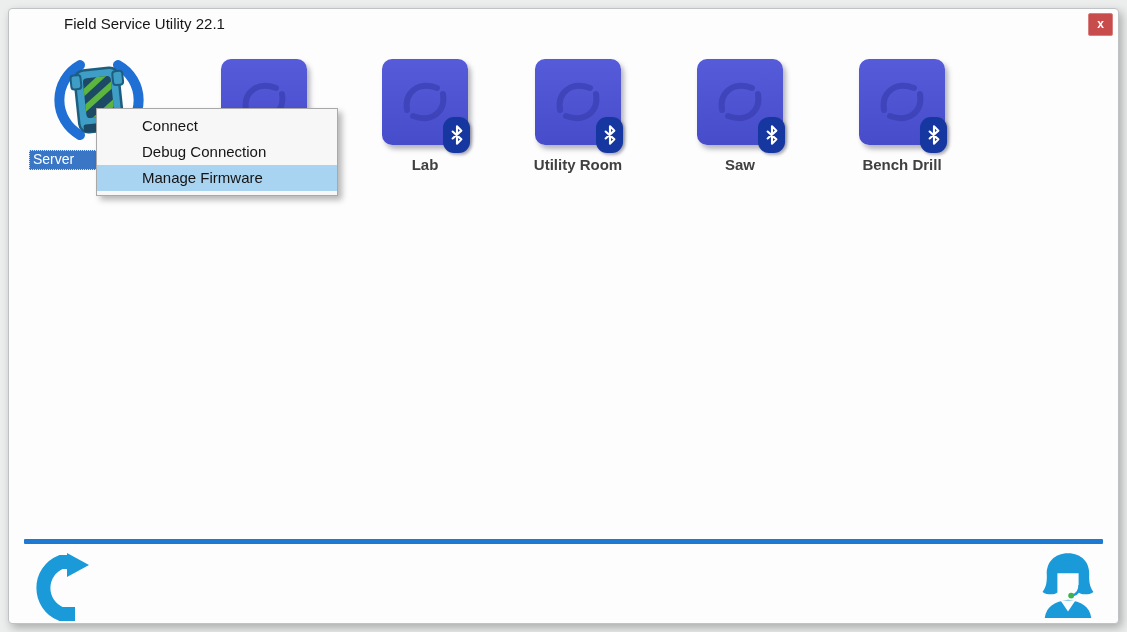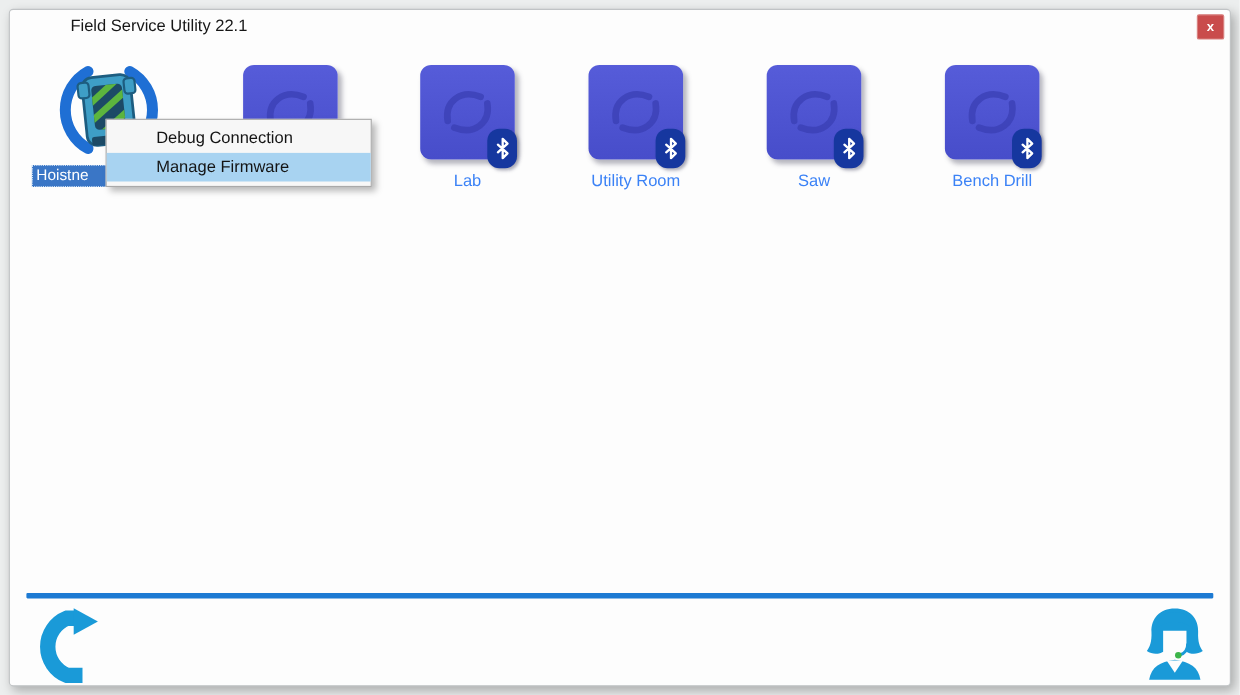--- a/index.html
+++ b/index.html
@@ -64,22 +64,23 @@
     border-radius: 11px;
     box-shadow: 2px 2px 3px rgba(60,60,90,0.4);
     display: flex; align-items: center; justify-content: center;
   }
   .dev-label {
     position: absolute;
     top: 147px;
     width: 126px;
     text-align: center;
     font-size: 15px;
-    color: #3b82f6;
-    white-space: nowrap;
+    color: #404040;
+    white-space: nowrap;
+    font-weight: bold;
   }
   .selected-label {
     position: absolute;
     left: 20px; top: 141px;
     width: 79px; height: 20px;
     background: #3a76c6;
     border: 1px dotted #cfe2f5;
     color: #ffffff;
     font-size: 14px;
     line-height: 17px;
@@ -152,21 +153,21 @@
             <g clip-path="url(#stripeclip)" stroke="#5cb53e" stroke-width="6">
               <line x1="30" y1="48" x2="62" y2="24"></line>
               <line x1="32" y1="62" x2="68" y2="36"></line>
               <line x1="38" y1="76" x2="74" y2="50"></line>
             </g>
           </g>
           <rect x="34" y="74" width="36" height="8" rx="2" fill="#1c4a66"></rect>
         </g>
       </svg>
     </div>
-    <div class="selected-label">Hoistne</div>
+    <div class="selected-label">Server</div>
   </div>
 
   <div class="tile-square" style="left:212px;">
     <svg class="swirl" width="86" height="86" viewBox="0 0 86 86" fill="none" stroke="#3a3fb4" stroke-width="6" stroke-linecap="round" opacity="0.75">
       <path d="M25 51 C22 33 37 22 55 29"></path>
       <path d="M61 35 C64 53 49 64 31 57"></path>
     </svg>
   </div>
 
   <div>
@@ -223,20 +224,21 @@
       <div class="bt-badge">
         <svg width="14" height="24" viewBox="0 0 16 24" fill="none" stroke="#ffffff" stroke-width="2.4" stroke-linejoin="round" stroke-linecap="round">
           <path d="M8 2 L8 22 M8 2 L13 7 L3 16 M3 8 L13 17 L8 22"></path>
         </svg>
       </div>
     </div>
     <div class="dev-label" style="left:830px;">Bench Drill</div>
   </div>
 
   <div class="context-menu">
+    <div class="menu-item">Connect</div>
     <div class="menu-item">Debug Connection</div>
     <div class="menu-item hl">Manage Firmware</div>
   </div>
 
   <div class="divider"></div>
 
   <div class="refresh-wrap">
     <svg width="70" height="70" viewBox="0 0 70 70">
       <path d="M50 62 H36 A28 28 0 0 1 36 10 H43" fill="none" stroke="#1a9ad8" stroke-width="14"></path>
       <polygon points="42,1 42,25 64,13" fill="#1a9ad8"></polygon>

